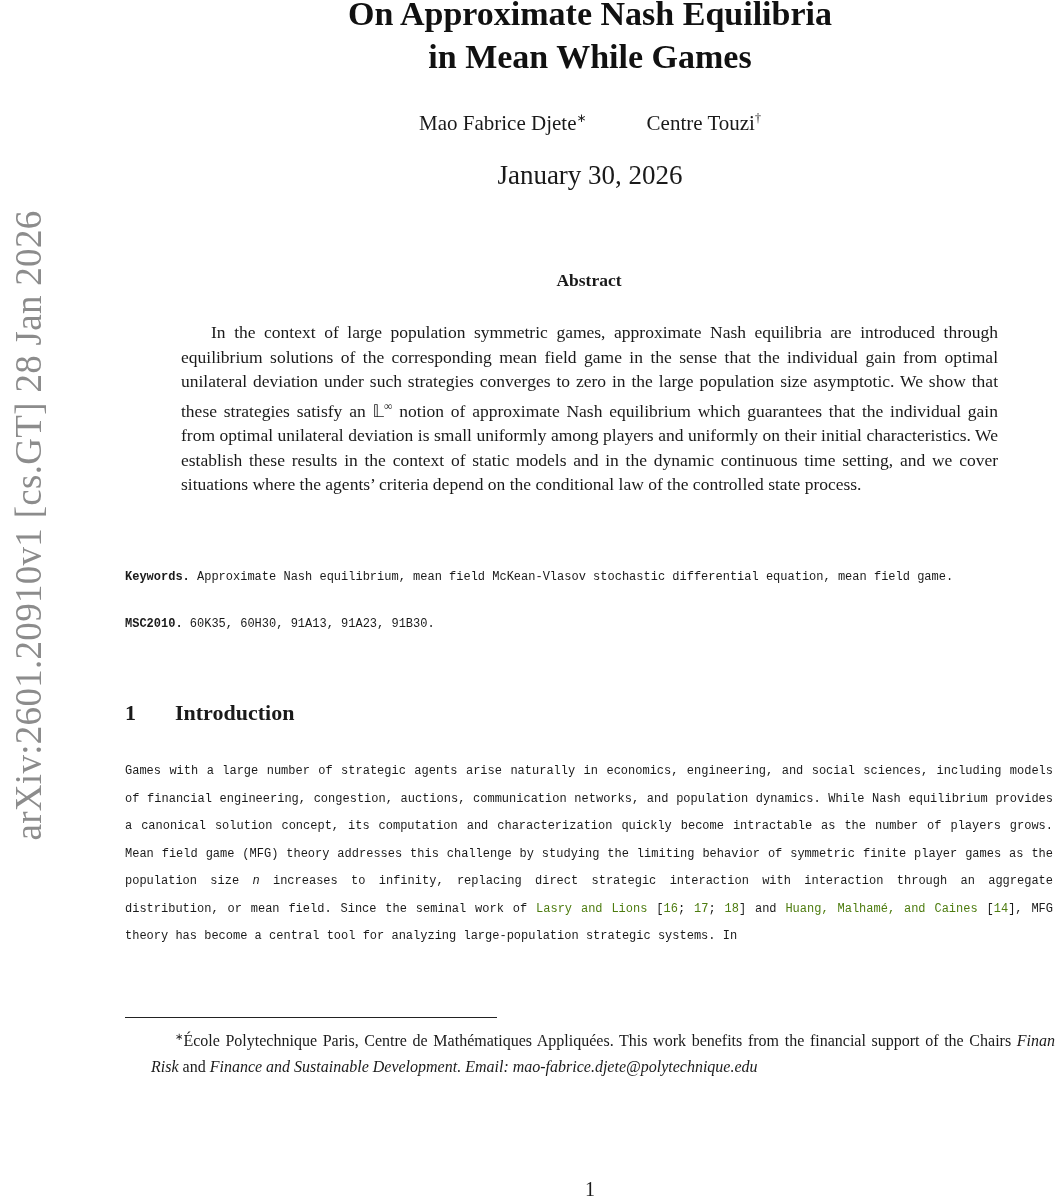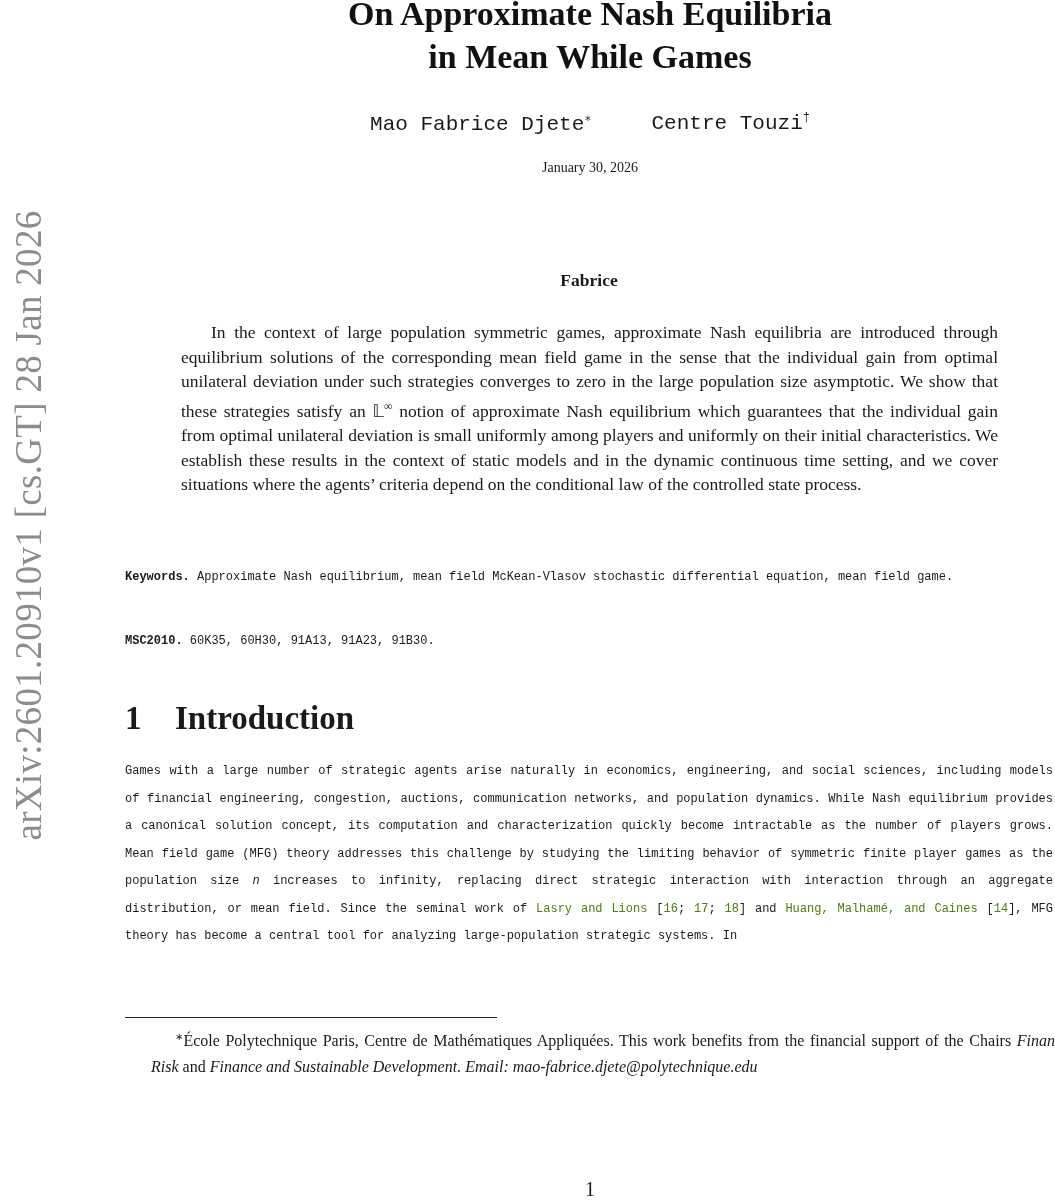--- a/index.html
+++ b/index.html
@@ -40,32 +40,32 @@
       color: #111;
     }
     .authors {
       position: absolute;
       top: 111px;
       left: 200px;
       width: 780px;
       display: flex;
       justify-content: center;
       gap: 60px;
-      font-family: Liberation Mono, monospace;
+      font-family: Liberation Serif, serif;
       font-size: 21px;
     }
     .authors sup { font-size: 12px; vertical-align: 8px; }
     .date {
       position: absolute;
       top: 160px;
       left: 200px;
       width: 780px;
       text-align: center;
       font-family: "Liberation Serif", serif;
-      font-size: 14px;
+      font-size: 27px;
     }
     .abstract-heading {
       position: absolute;
       top: 270px;
       left: 180px;
       width: 818px;
       text-align: center;
       font-family: "Liberation Serif", serif;
       font-weight: bold;
       font-size: 17.5px;
@@ -84,29 +84,29 @@
     .block {
       position: absolute;
       left: 125px;
       width: 928px;
       font-family: Liberation Mono, monospace;
       font-size: 12px;
       line-height: 27.5px;
       text-align: justify;
     }
     .kw { top: 564px; }
-    .msc { top: 628px; }
+    .msc { top: 611px; }
     .b { font-weight: bold; }
     .section {
       position: absolute;
       top: 700px;
       left: 125px;
       font-family: "Liberation Serif", serif;
       font-weight: bold;
-      font-size: 33px;
+      font-size: 22px;
     }
     .section .num { display: inline-block; width: 50px; }
     .intro { top: 758px; }
     .link { color: #4d7c0f; }
     .footrule {
       position: absolute;
       top: 1017px;
       left: 125px;
       width: 372px;
       height: 1px;
@@ -149,21 +149,21 @@
   <span>in Mean While Games</span>
 </h1>
 
 <div class="authors">
   <span><span>Mao Fabrice Djete</span><sup>∗</sup></span>
   <span><span>Centre Touzi</span><sup>†</sup></span>
 </div>
 
 <div class="date">January 30, 2026</div>
 
-<div class="abstract-heading">Fabrice</div>
+<div class="abstract-heading">Abstract</div>
 
 <p class="abstract-body"><span>In the context of large population symmetric games, approximate Nash equilibria are introduced through equilibrium solutions of the corresponding mean field game in the sense that the individual gain from optimal unilateral deviation under such strategies converges to zero in the large population size asymptotic.  We show that these strategies satisfy an </span><span><span>𝕃</span><sup class="inf">∞</sup></span><span> notion of approximate Nash equilibrium which guarantees that the individual gain from optimal unilateral deviation is small uniformly among players and uniformly on their initial characteristics.  We establish these results in the context of static models and in the dynamic continuous time setting, and we cover situations where the agents’ criteria depend on the conditional law of the controlled state process.</span></p>
 
 <p class="block kw"><span class="b">Keywords.</span><span> Approximate Nash equilibrium, mean field McKean-Vlasov stochastic differential equation, mean field game.</span></p>
 
 <p class="block msc"><span class="b">MSC2010.</span><span> 60K35, 60H30, 91A13, 91A23, 91B30.</span></p>
 
 <h2 class="section"><span class="num">1</span><span>Introduction</span></h2>
 
 <p class="block intro"><span>Games with a large number of strategic agents arise naturally in economics, engineering, and social sciences, including models of financial engineering, congestion, auctions, communication networks, and population dynamics.  While Nash equilibrium provides a canonical solution concept, its computation and characterization quickly become intractable as the number of players grows. Mean field game (MFG) theory addresses this challenge by studying the limiting behavior of symmetric finite player games as the population size </span><i>n</i><span> increases to infinity, replacing direct strategic interaction with interaction through an aggregate distribution, or mean field. Since the seminal work of </span><a class="link">Lasry and Lions</a><span> [</span><a class="link">16</a><span>; </span><a class="link">17</a><span>; </span><a class="link">18</a><span>]</span><span> and </span><a class="link">Huang, Malhamé, and Caines</a><span> [</span><a class="link">14</a><span>],</span><span> MFG theory has become a central tool for analyzing large-population strategic systems.  In</span></p>

